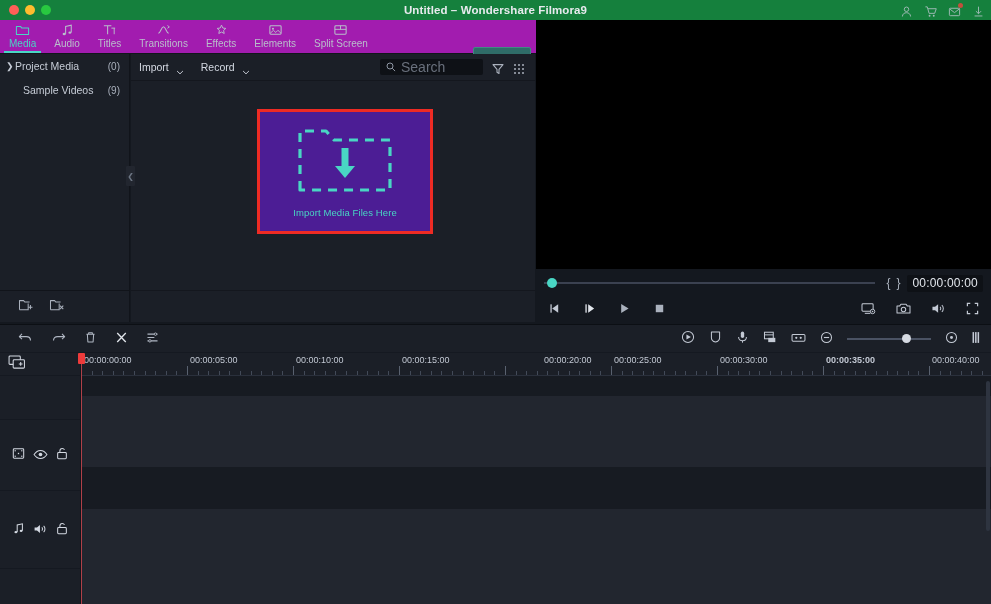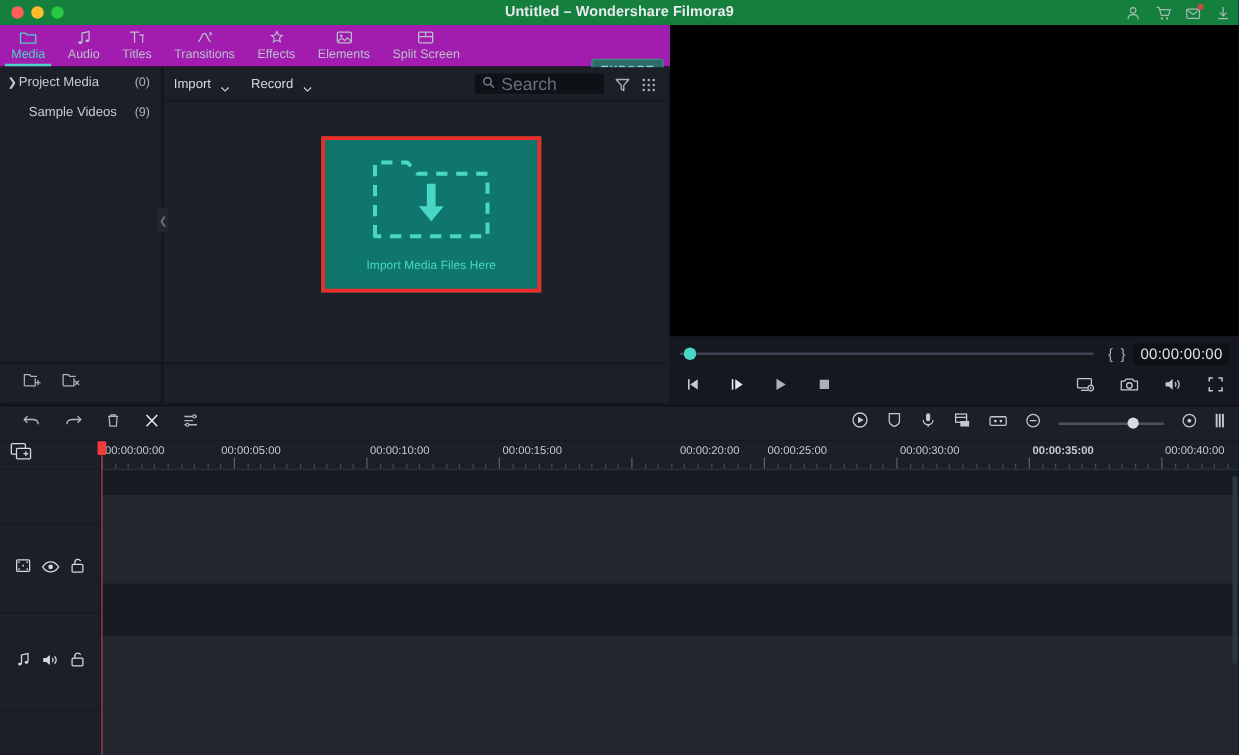--- a/index.html
+++ b/index.html
@@ -155,21 +155,21 @@
 
   .media-canvas {
     position: absolute; top: 28px; left: 0;
     width: 404px; height: 208px;
     background: #1b1f27;
   }
   .dropzone-highlight {
     position: absolute; left: 126px; top: 27px;
     width: 176px; height: 125px;
     border: 3px solid #ee2b24;
-    background: #0f766e;
+    background: #4c1d95;
   }
   .dropzone-inner {
     position: absolute; inset: 0;
     display: flex; flex-direction: column;
     align-items: center; justify-content: center;
     gap: 9px;
   }
   .folder-svg { display: block; }
   .dz-label { color: #49d6c4; font-size: 9.5px; letter-spacing: .1px; }
 
@@ -780,21 +780,21 @@
         <span class="tick-minor" style="left: 10.6px;"></span>
         <span class="tick-minor" style="left: 21.2px;"></span>
         <span class="tick-minor" style="left: 31.8px;"></span>
         <span class="tick-minor" style="left: 42.4px;"></span>
         <span class="tick-minor" style="left: 53px;"></span>
         <span class="tick-minor" style="left: 63.6px;"></span>
         <span class="tick-minor" style="left: 74.2px;"></span>
         <span class="tick-minor" style="left: 84.8px;"></span>
         <span class="tick-minor" style="left: 95.4px;"></span>
         <span class="tick-major" style="left: 106px;"></span>
-        <span class="rul-label" style="left: 96px;">00:00:05:00</span>
+        <span class="rul-label" style="left: 109px;">00:00:05:00</span>
         <span class="tick-minor" style="left: 116.6px;"></span>
         <span class="tick-minor" style="left: 127.2px;"></span>
         <span class="tick-minor" style="left: 137.8px;"></span>
         <span class="tick-minor" style="left: 148.4px;"></span>
         <span class="tick-minor" style="left: 159px;"></span>
         <span class="tick-minor" style="left: 169.6px;"></span>
         <span class="tick-minor" style="left: 180.2px;"></span>
         <span class="tick-minor" style="left: 190.8px;"></span>
         <span class="tick-minor" style="left: 201.4px;"></span>
         <span class="tick-major" style="left: 212px;"></span>

